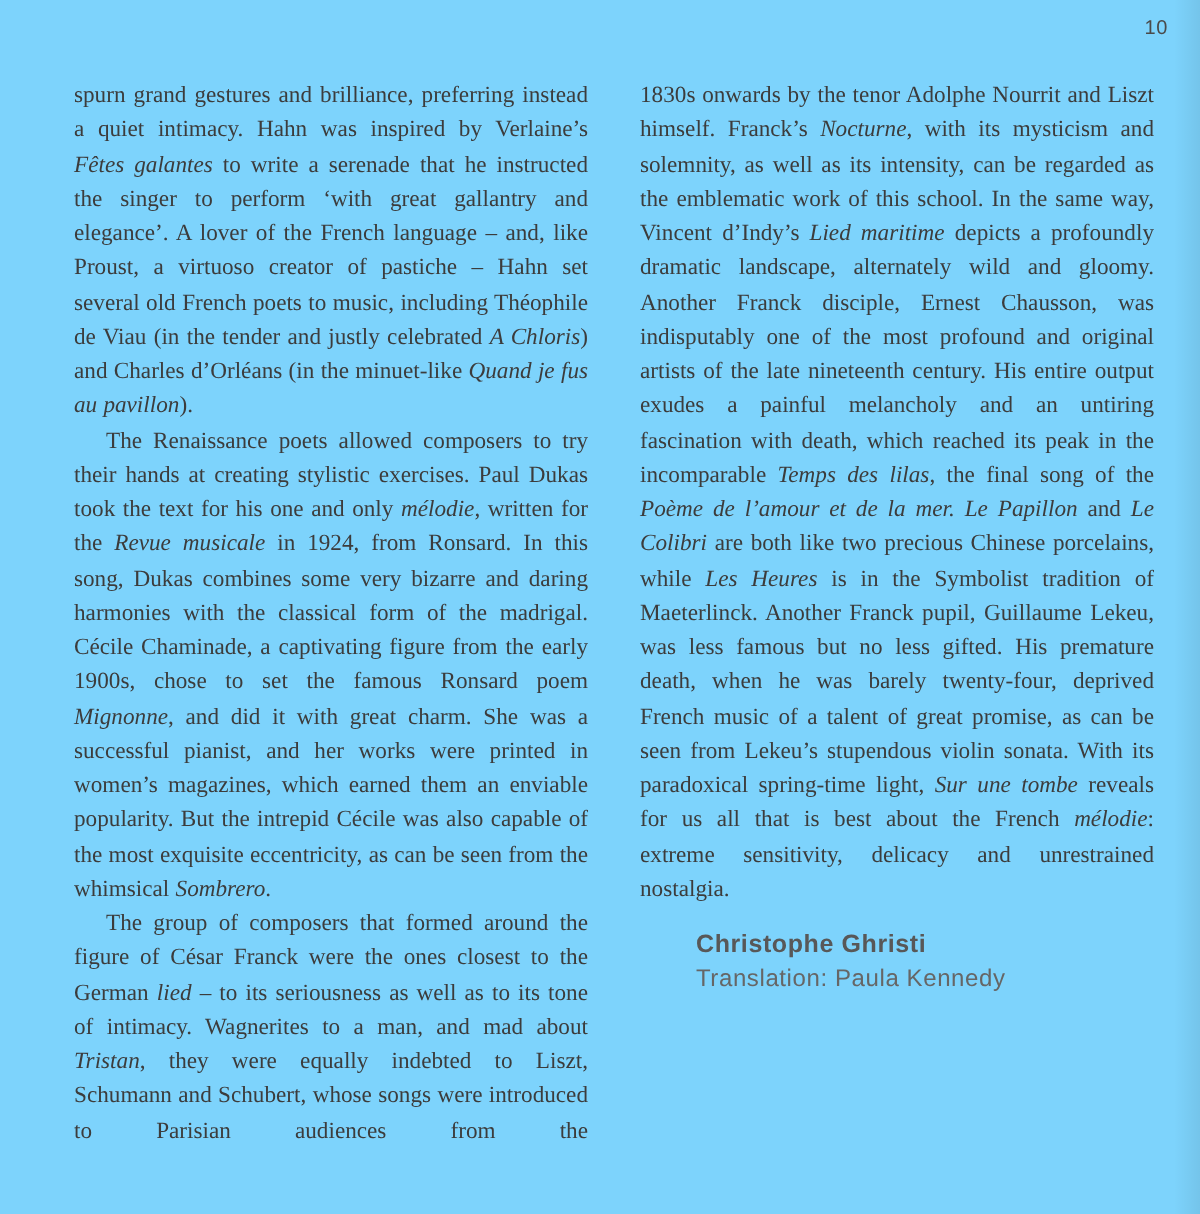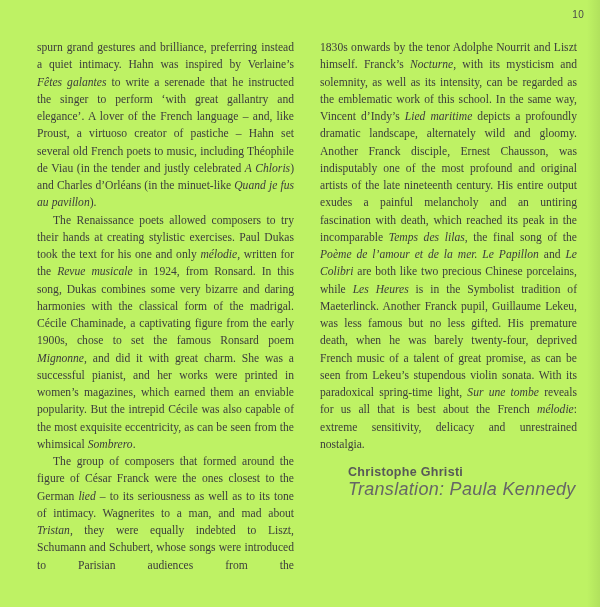--- a/index.html
+++ b/index.html
@@ -4,21 +4,21 @@
 <style>
   html, body {
     margin: 0;
     padding: 0;
     background: #ffffff;
   }
   .page {
     position: relative;
     width: 600px;
     height: 607px;
-    background: #bef264;
+    background: #7dd3fc;
     overflow: hidden;
     font-family: "Liberation Serif", serif;
     color: #3c3c3c;
   }
   .edge-shade {
     position: absolute;
     top: 0;
     right: 0;
     bottom: 0;
     width: 13px;
@@ -65,22 +65,21 @@
     margin-left: 28px;
   }
   .credit-name {
     font-size: 12.5px;
     font-weight: bold;
     letter-spacing: 0.3px;
     color: #585858;
     line-height: 17px;
   }
   .credit-translation {
-    font-size: 18px;
-    font-style: italic;
+    font-size: 12px;
     letter-spacing: 0.3px;
     color: #666666;
     line-height: 17px;
   }
 </style>
 </head>
 <body>
 
 <div class="page">
 

